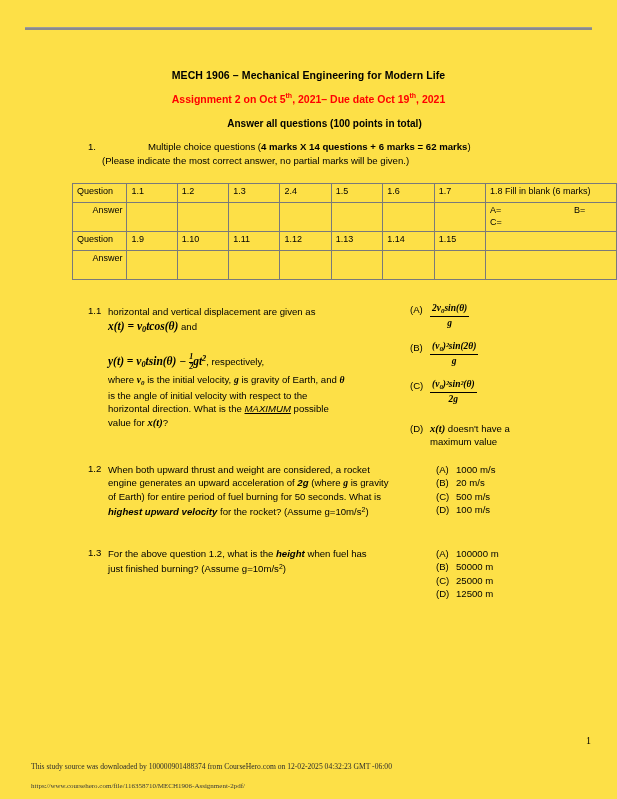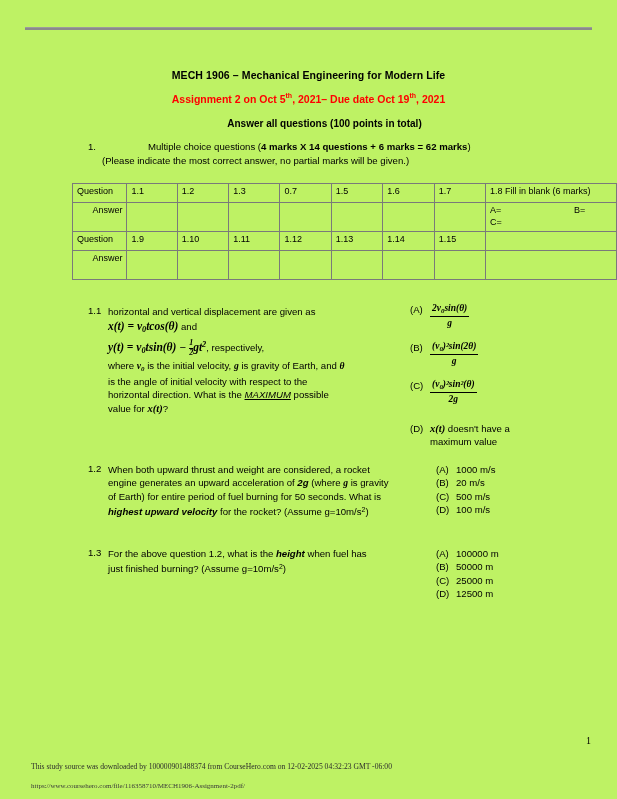--- a/index.html
+++ b/index.html
@@ -12,21 +12,21 @@
     height: 799px;
     position: relative;
     font-family: "Liberation Sans", sans-serif;
     color: #000000;
     overflow: hidden;
   }
 
   .page {
     position: absolute;
     inset: 0;
-    background: #bef264;
+    background: #fde047;
   }
 
   
   .top-rule {
     position: absolute;
     left: 25px;
     top: 27px;
     width: 567px;
     height: 2px;
     background: #8a8a8a;
@@ -209,21 +209,21 @@
   </div>
   <div class="instr-line2">(Please indicate the most correct answer, no partial marks will be given.)</div>
 
   <table class="ans-table">
     <tbody>
         <tr>
       <td class="rowhead">Question</td>
       <td class="qcell">1.1</td>
       <td class="qcell">1.2</td>
       <td class="qcell">1.3</td>
-      <td class="qcell">0.7</td>
+      <td class="qcell">2.4</td>
       <td class="qcell">1.5</td>
       <td class="qcell">1.6</td>
       <td class="qcell">1.7</td>
       <td class="lastcol">1.8 Fill in blank (6 marks)</td>
     </tr>
     <tr class="tall">
       <td class="rowhead center">Answer</td>
       <td class="qcell"></td>
       <td class="qcell"></td>
       <td class="qcell"></td>
@@ -263,21 +263,21 @@
     </tr>
   </tbody>
     </table>
 
   <div class="q-num" style="left:88px; top:305px;">1.1</div>
   <div class="q-body" style="left:108px; top:305px; width:300px;">
     <div>horizontal and vertical displacement are given as</div>
     <div class="eq" style="margin-top:2px;">
       <span>x(t) = v</span><span class="sub">0</span><span>tcos(θ)</span><span class="reg"> and</span>
     </div>
-    <div class="eq" style="margin-top:1px;">
+    <div class="eq" style="margin-top:15px;">
       <span>y(t) = v</span><span class="sub">0</span><span>tsin(θ) − </span><span class="smallfrac"><span class="num">1</span><span class="den">2</span></span><span>gt</span><span class="sup">2</span><span class="reg">, respectively,</span>
     </div>
     <div style="margin-top:1px;">
       <span>where </span><span class="mathb">v</span><span class="mathb sub">0</span><span> is the initial velocity, </span><span class="mathb">g</span><span> is gravity of Earth, and </span><span class="mathb">θ</span>
     </div>
     <div>is the angle of initial velocity with respect to the</div>
     <div>
       <span>horizontal direction. What is the </span><span class="under-bi">MAXIMUM</span><span> possible</span>
     </div>
     <div>

